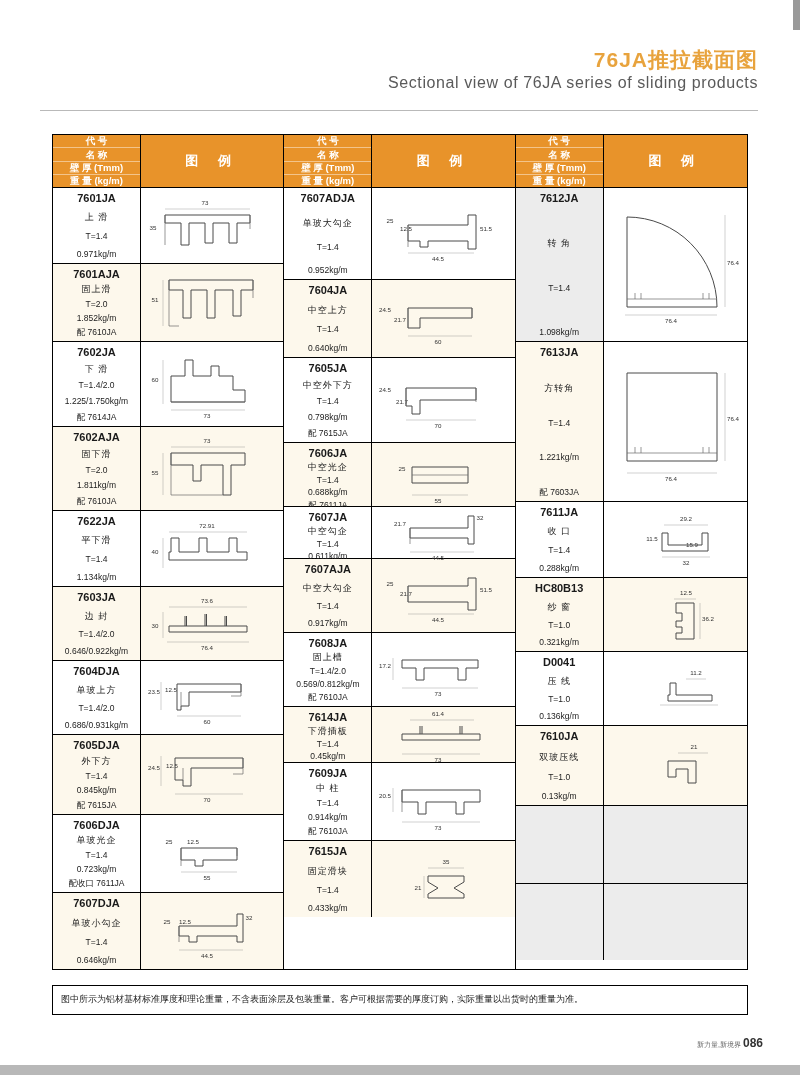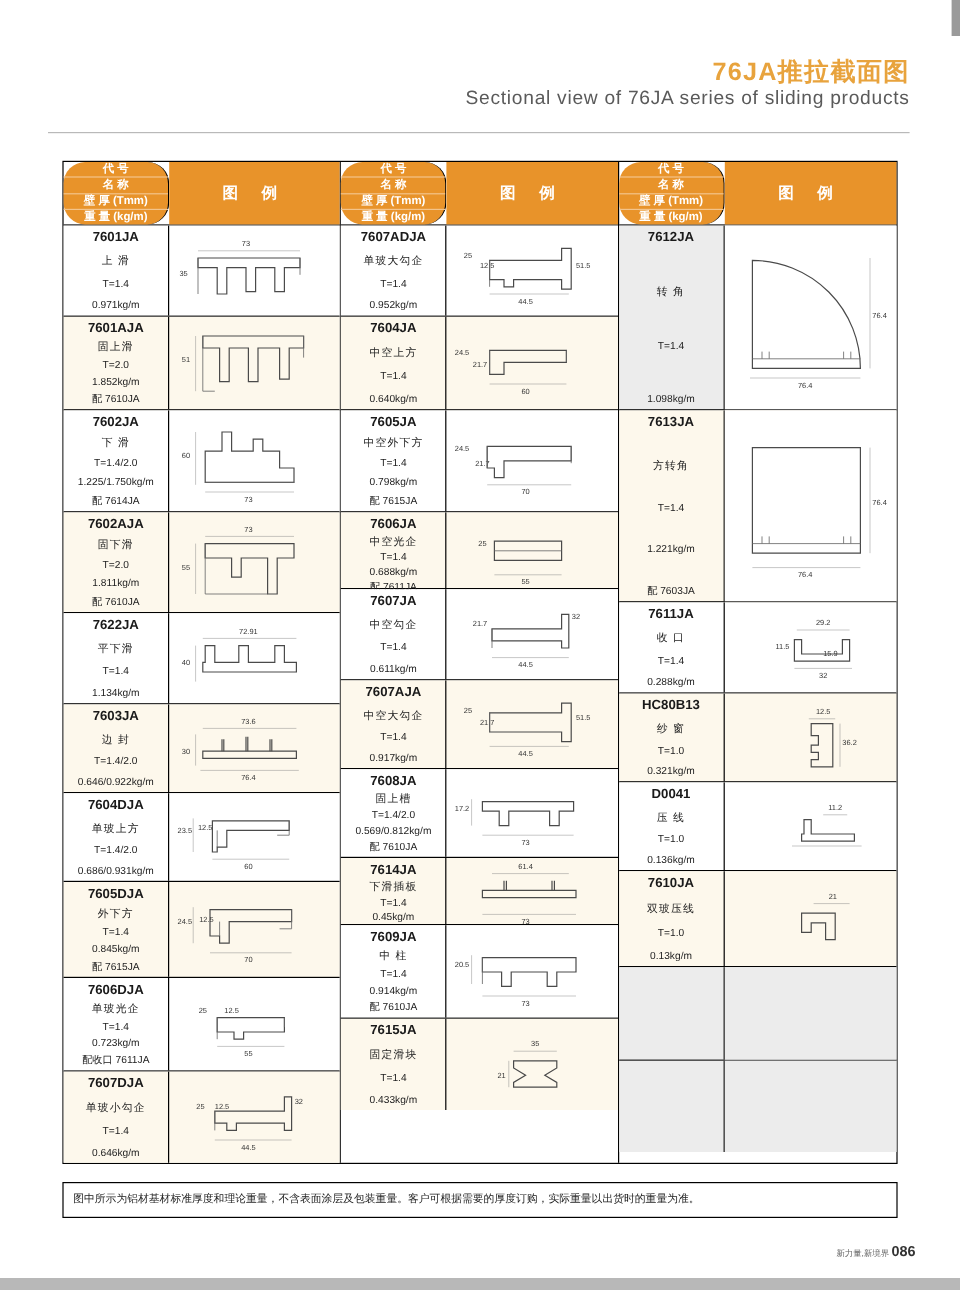--- a/index.html
+++ b/index.html
@@ -52,21 +52,21 @@
   .col.c1{width:232px;}
   .col.c2{width:232px;}
   .col.c3{width:232px;}
 
   .head{
     display:flex;height:52px;border-bottom:1px solid #000;
   }
   .head .labels{
     width:88px;border-right:1px solid #000;box-sizing:border-box;
     background:#e8932a;color:#fff;
-    display:flex;flex-direction:column;border-radius:18px;
+    display:flex;flex-direction:column;
   }
   .head .labels div{
     flex:1;display:flex;align-items:center;justify-content:center;
     font-size:9.5px;font-weight:bold;line-height:1;
     border-bottom:1px solid #f3c48b;
   }
   .head .labels div:last-child{border-bottom:none;}
   .head .legend{
     flex:1;background:#e8932a;color:#fff;
     display:flex;align-items:center;justify-content:center;
@@ -339,21 +339,21 @@
       <div class="head">
         <div class="labels">
           <div>代 号</div>
           <div>名 称</div>
           <div>壁 厚 (Tmm)</div>
           <div>重 量 (kg/m)</div>
         </div>
         <div class="legend">图 例</div>
       </div>
 
-      <div class="row plain" style="height:76px">
+      <div class="row plain" style="height:92px">
         <div class="cellinfo">
           <div class="code">7607ADJA</div>
           <div class="name">单玻大勾企</div>
           <div class="spec">T=1.4</div>
           <div class="spec">0.952kg/m</div>
         </div>
         <div class="cellfig">
           <svg width="135" height="66" viewBox="0 0 135 66">
             <text class="dim" x="14" y="22" text-anchor="middle">25</text>
             <text class="dim" x="30" y="30" text-anchor="middle">12.5</text>
@@ -417,21 +417,21 @@
           <svg width="135" height="76" viewBox="0 0 135 76">
             <text class="dim" x="26" y="34" text-anchor="middle">25</text>
             <text class="dim" x="62" y="66" text-anchor="middle">55</text>
             <line class="lead" x1="36" y1="58" x2="92" y2="58"></line>
             <path class="prof" d="M36 30 H92 V46 H36 Z"></path>
             <path class="profthin" d="M36 38 H92"></path>
           </svg>
         </div>
       </div>
 
-      <div class="row plain" style="height:76px">
+      <div class="row plain" style="height:52px">
         <div class="cellinfo">
           <div class="code">7607JA</div>
           <div class="name">中空勾企</div>
           <div class="spec">T=1.4</div>
           <div class="spec">0.611kg/m</div>
         </div>
         <div class="cellfig">
           <svg width="135" height="66" viewBox="0 0 135 66">
             <text class="dim" x="24" y="26" text-anchor="middle">21.7</text>
             <text class="dim" x="104" y="20" text-anchor="middle">32</text>

